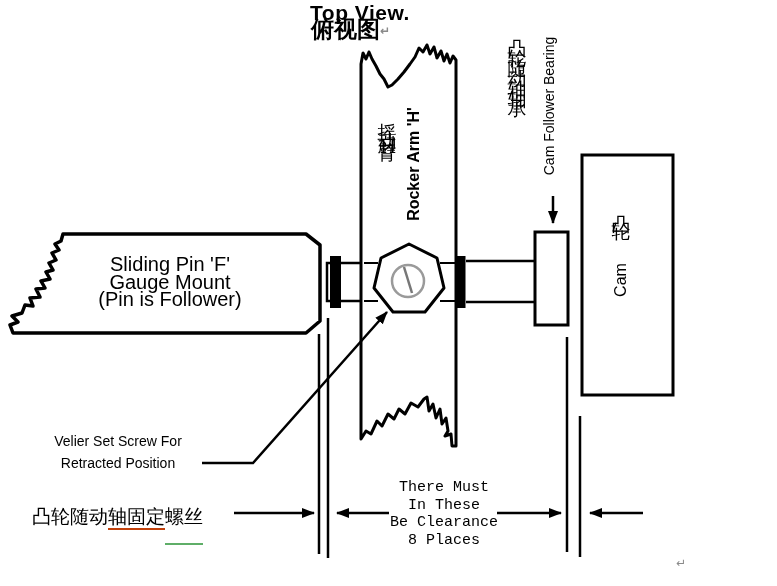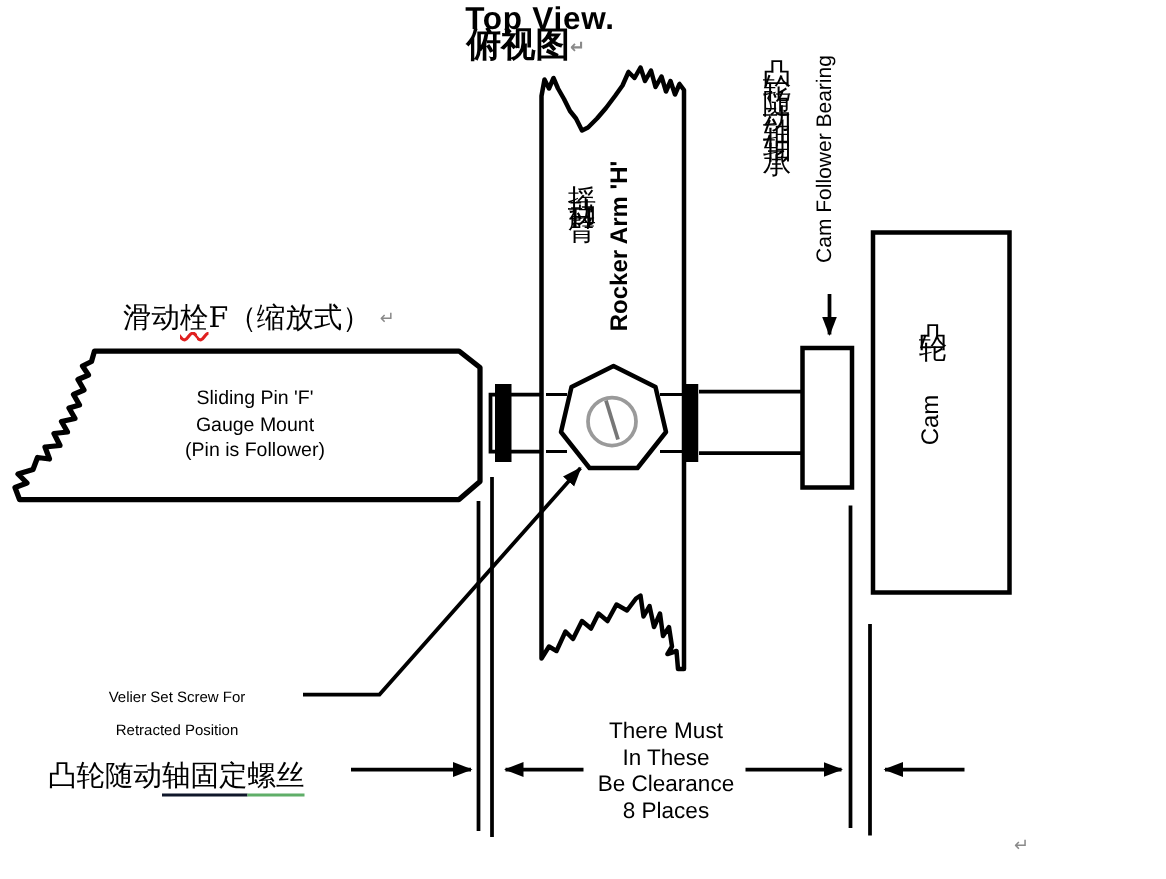--- a/index.html
+++ b/index.html
@@ -9,25 +9,25 @@
   .lbl{position:absolute;white-space:nowrap;}
   .en{font-family:"Liberation Sans",sans-serif;}
   .zh{font-family:"DejaVu Serif","Liberation Serif",serif;}
   .title-en{font-size:21px;font-weight:bold;letter-spacing:0.5px;}
   .title-zh{font-size:23px;font-weight:bold;}
   .vert{writing-mode:vertical-rl;text-orientation:upright;}
   .rot{transform:rotate(-90deg);transform-origin:center;text-align:center;}
   .center{text-align:center;}
   .retmark{color:#8a8a8a;font-size:12px;font-family:"DejaVu Sans",sans-serif;vertical-align:2px;}
   .wavy-red{text-decoration:underline;text-decoration-style:wavy;text-decoration-color:#e02020;text-decoration-thickness:2px;text-underline-offset:3px;}
-  .u-blue{border-bottom:2px solid #0f172a;padding-bottom:1px;}
-  .u-green{border-bottom:2px solid #5fae68;padding-bottom:1px;}
-  .boxtext{font-size:13px;line-height:17.5px;}
-  .veltext{font-size:10px;line-height:21.5px;margin-top:24px;}
-  .cleartext{font-size:15px;line-height:17.5px;}
+  .u-blue{border-bottom:2px solid #c2410c;padding-bottom:1px;}
+  .u-green{border-bottom:2px solid #5fae68;padding-bottom:16px;}
+  .boxtext{font-size:20px;line-height:17.5px;}
+  .veltext{font-size:14px;line-height:21.5px;}
+  .cleartext{font-size:15px;line-height:17.5px;font-family:Liberation Mono, monospace;}
 </style>
 </head>
 <body>
 
 <div id="stage">
 
   <svg id="linework" width="777" height="586" viewBox="0 0 777 586">
     <defs>
       <marker id="ah" markerUnits="userSpaceOnUse" markerWidth="15" markerHeight="12" refX="12" refY="5" orient="auto">
         <path d="M0,0 L13,5 L0,10 Z" fill="#000"></path>
@@ -93,24 +93,20 @@
 
   <div class="lbl zh vert" style="left:505px;top:24px;font-size:19px;letter-spacing:10px;">凸轮随动轴轴承</div>
   <div class="lbl en rot" style="left:461px;top:96px;width:180px;height:20px;font-size:14px;">Cam Follower Bearing</div>
 
   <div class="lbl zh vert" style="left:375px;top:108px;font-size:19px;letter-spacing:9px;">摇动臂H</div>
   <div class="lbl en rot" style="left:340px;top:154px;width:150px;height:20px;font-size:16px;font-weight:600;">Rocker Arm 'H'</div>
 
   <div class="lbl zh vert" style="left:609px;top:200px;font-size:19px;letter-spacing:7px;">凸轮</div>
   <div class="lbl en rot" style="left:597px;top:270px;width:50px;height:20px;font-size:16px;">Cam</div>
 
-  <div class="lbl zh" style="left:82px;top:199px;font-size:19px;">
-    <span>滑动</span><span class="wavy-red">栓</span><span>F（缩放式）</span>
-    <span class="retmark">↵</span>
-  </div>
 
   <div class="lbl en boxtext center" style="left:72px;top:256px;width:196px;">
     <div>Sliding Pin 'F'</div>
     <div>Gauge Mount</div>
     <div>(Pin is Follower)</div>
   </div>
 
   <div class="lbl en veltext center" style="left:18px;top:431px;width:200px;">
     <div>Velier Set Screw For</div>
     <div>Retracted Position</div>

